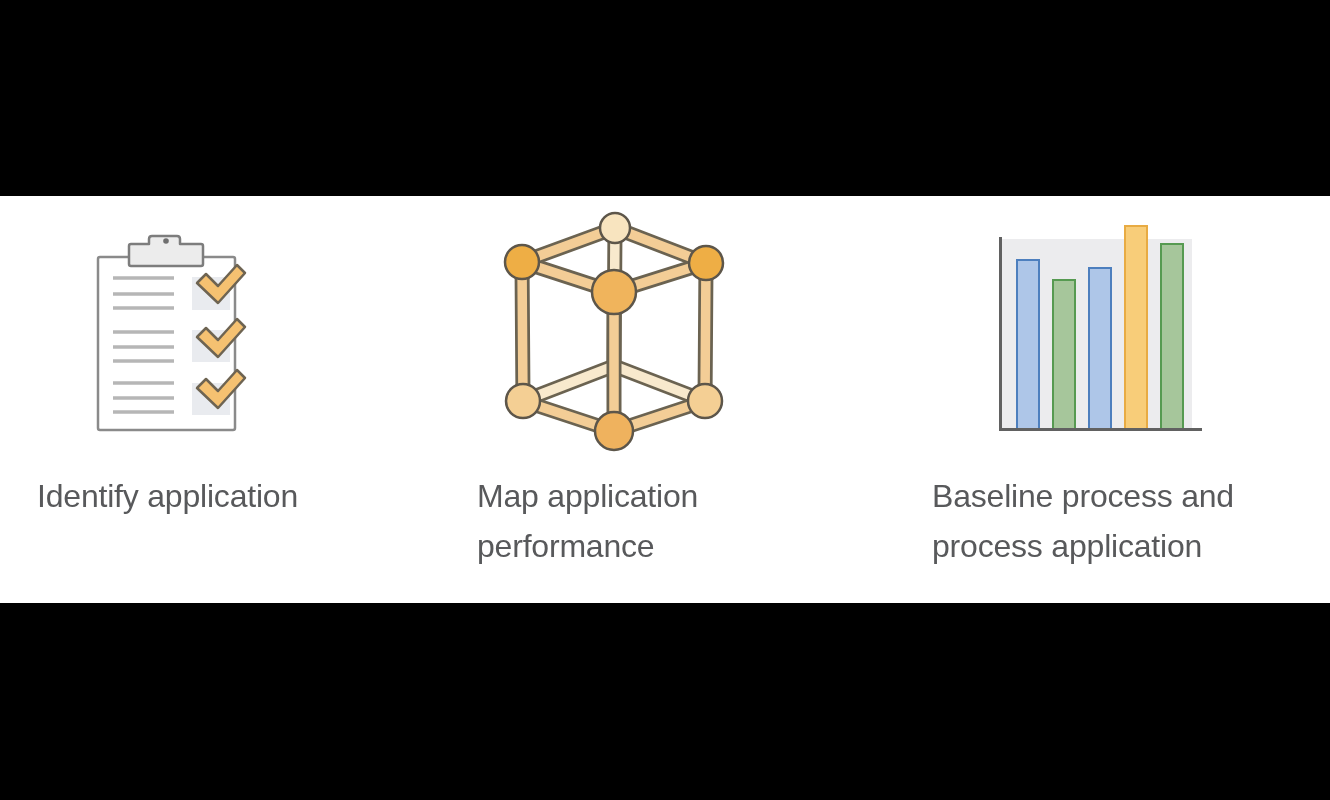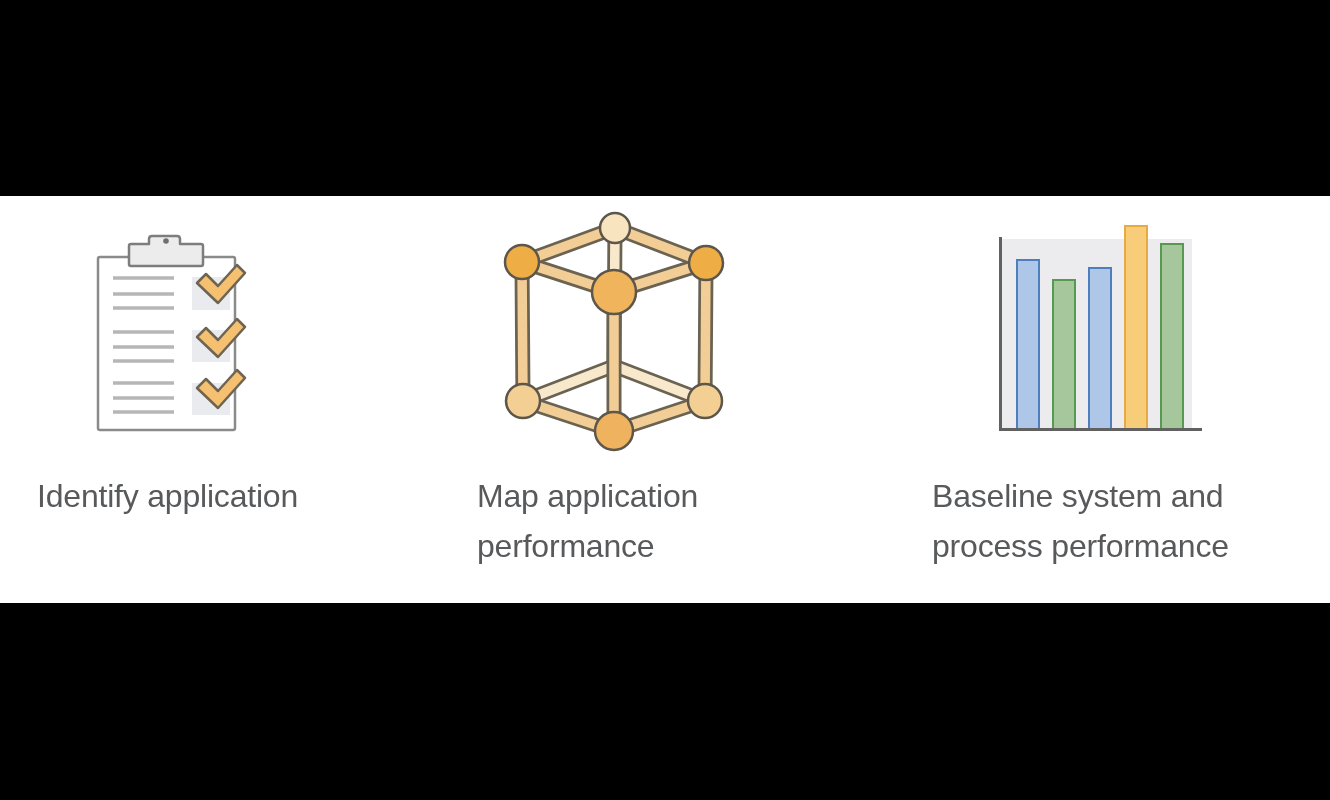--- a/index.html
+++ b/index.html
@@ -137,17 +137,17 @@
   </svg>
 
   <div class="caption caption-1">
     <div>Identify application</div>
   </div>
   <div class="caption caption-2">
     <div>Map application</div>
     <div>performance</div>
   </div>
   <div class="caption caption-3">
-    <div>Baseline system and</div>
-    <div>process performance</div>
+    <div>Baseline process and</div>
+    <div>process application</div>
   </div>
 
 </div>
 
 </body></html>

